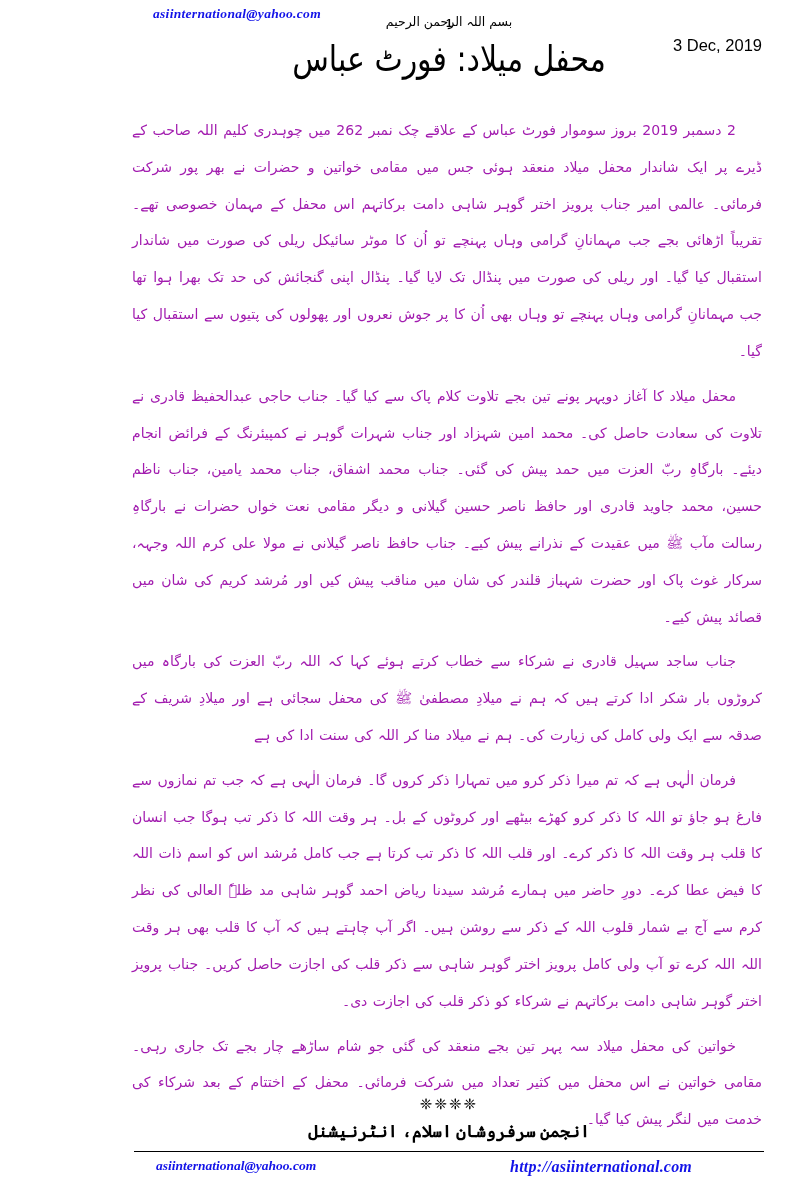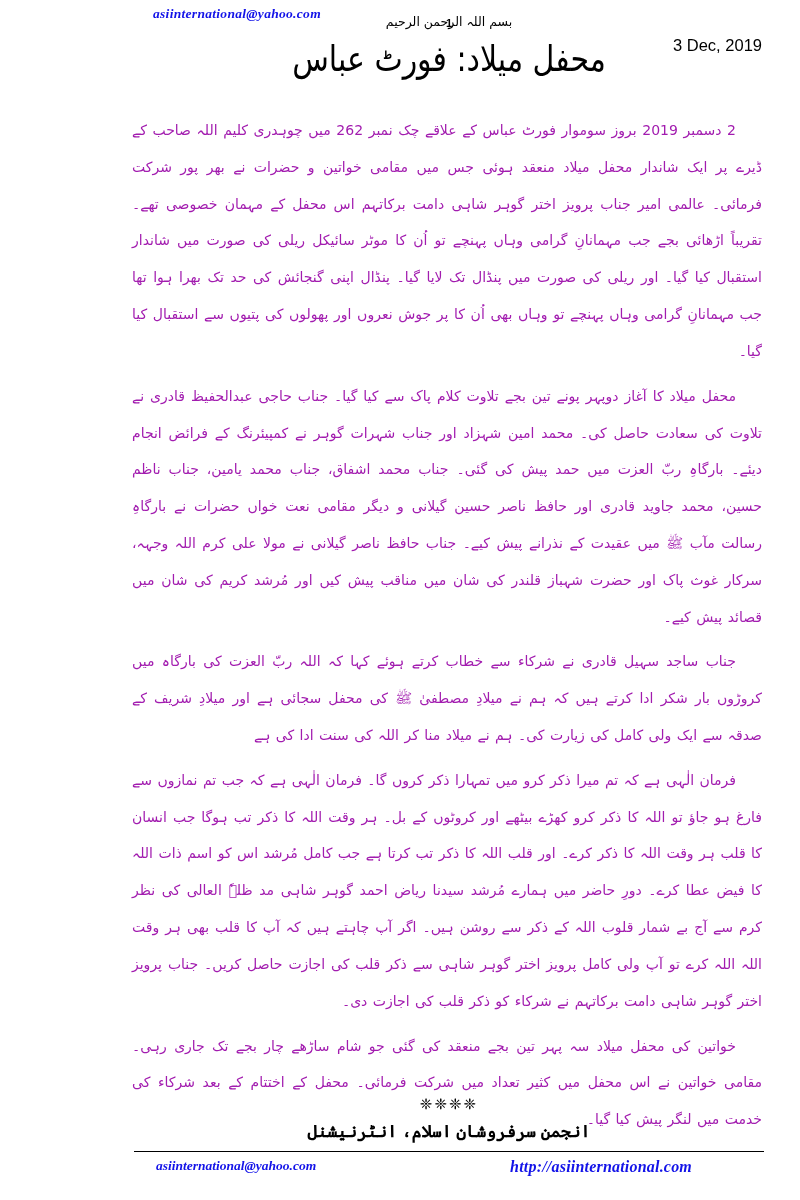--- a/index.html
+++ b/index.html
@@ -126,21 +126,21 @@
     color: #000000;
     line-height: 1;
   }
   .org-name {
     position: absolute;
     bottom: 58px;
     left: 0;
     right: 0;
     text-align: center;
     direction: rtl;
-    font-family: Liberation Sans, sans-serif;
+    font-family: Liberation Serif, serif;
     font-size: 17px;
     font-weight: bold;
     color: #000000;
   }
   .footer-rule {
     position: absolute;
     bottom: 48px;
     left: 36px;
     right: 36px;
     height: 0;

